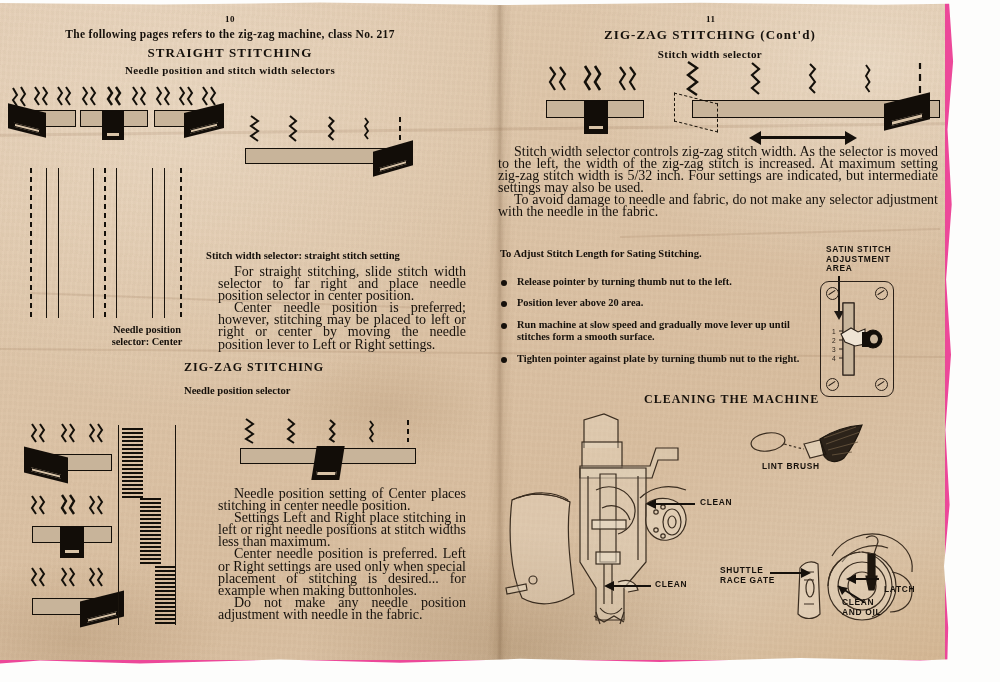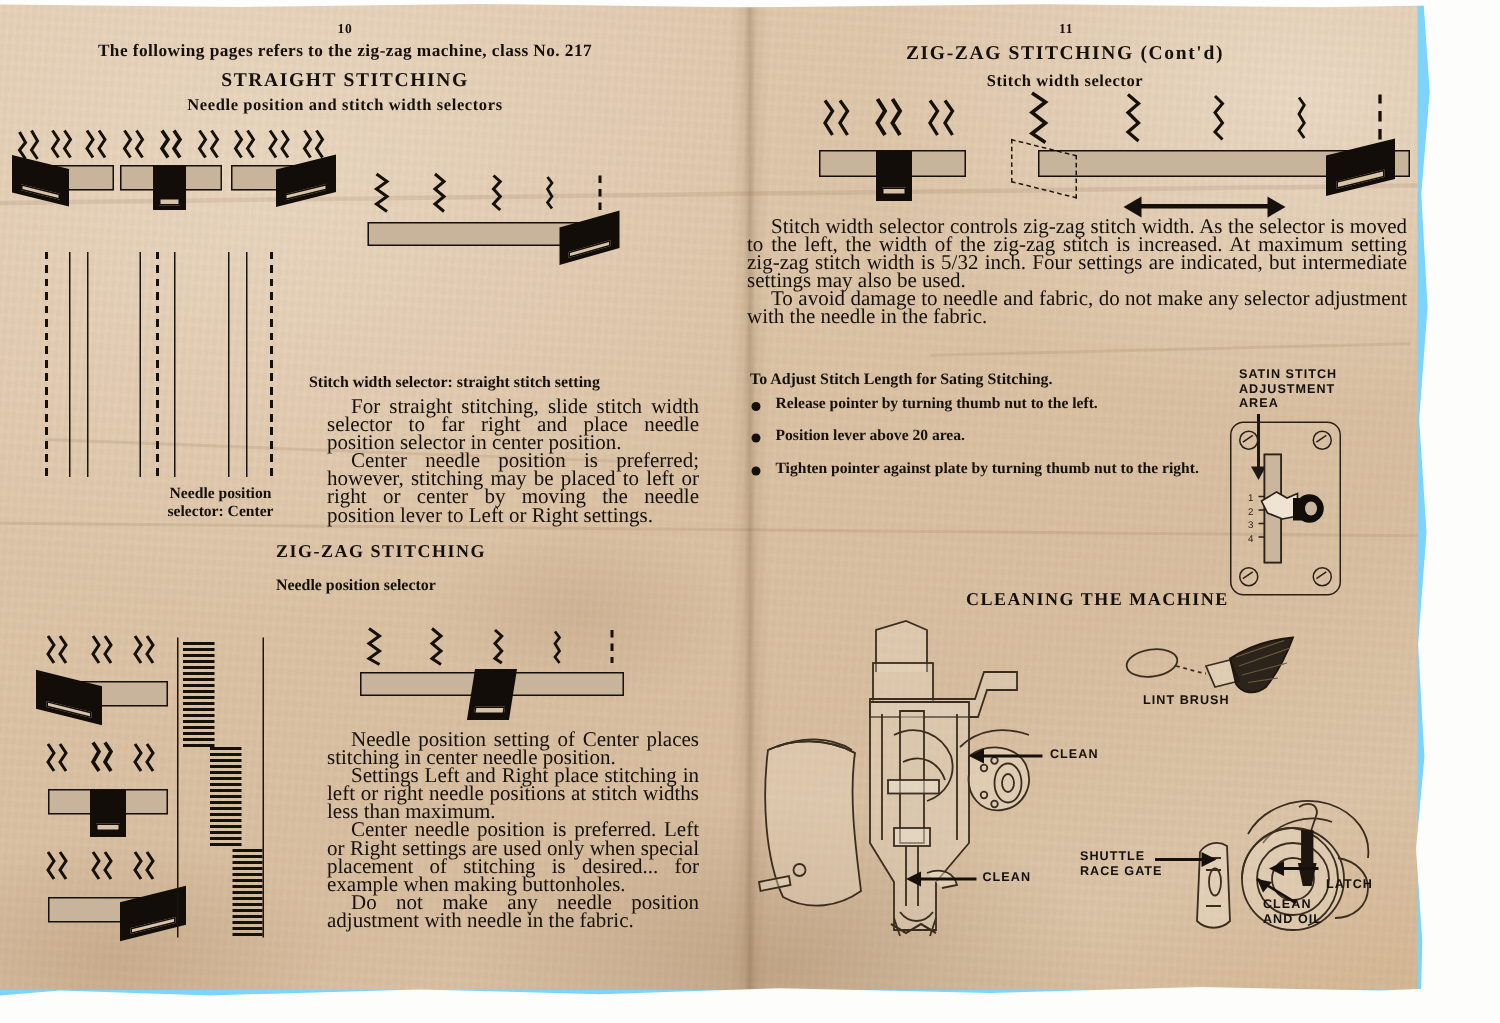--- a/index.html
+++ b/index.html
@@ -1,18 +1,18 @@
 <!DOCTYPE html>
 <html><head>
 <meta charset="utf-8">
 <style>
   html,body{margin:0;padding:0;background:#ffffff;}
   body{width:1000px;height:682px;overflow:hidden;font-family:"Liberation Serif",serif;}
 
-  #scan{position:relative;width:1000px;height:682px;background:#7dd3fc;overflow:hidden;}
+  #scan{position:relative;width:1000px;height:682px;background:#ec4899;overflow:hidden;}
 
   
   .paper{position:absolute;left:0;top:0;width:945px;height:660px;
     background:
       radial-gradient(ellipse 300px 160px at 55% 98%, rgba(120,85,45,.26), rgba(120,85,45,0) 72%),
       radial-gradient(ellipse 210px 120px at 8% 97%, rgba(120,85,45,.17), rgba(120,85,45,0) 70%),
       radial-gradient(ellipse 150px 90px at 41% 62%, rgba(130,95,55,.13), rgba(130,95,55,0) 70%),
       radial-gradient(ellipse 420px 300px at 92% 10%, rgba(255,250,240,.40), rgba(255,250,240,0) 70%),
       radial-gradient(ellipse 500px 420px at 20% 18%, rgba(255,248,236,.30), rgba(255,248,236,0) 70%),
       linear-gradient(157deg,#e3cdb4 0%,#e0c9ae 22%,#dcc3a6 48%,#d9bfa1 68%,#dcc5a9 86%,#d5b895 100%);
@@ -46,21 +46,21 @@
   .pgnum{position:absolute;font-weight:bold;font-size:9px;letter-spacing:.5px;}
   .hdr-line{position:absolute;font-weight:bold;text-align:center;letter-spacing:.3px;}
   .h-intro{font-size:11.5px;}
   .h-main{font-size:13px;letter-spacing:1.1px;}
   .h-sub{font-size:11px;letter-spacing:.4px;}
   .para{position:absolute;font-size:14px;line-height:12.1px;text-align:justify;color:#16110c;}
   .para p{margin:0;text-indent:16px;}
   .capt{position:absolute;font-weight:bold;font-size:10.4px;line-height:12px;color:#15100b;}
   .bold-head{position:absolute;font-weight:bold;font-size:10.6px;color:#15100b;}
   .sect{position:absolute;font-weight:bold;font-size:12px;letter-spacing:1px;color:#15100b;}
-  .bullets{position:absolute;font-size:10.4px;line-height:12.4px;color:#16110c;}
+  .bullets{position:absolute;font-size:10.4px;line-height:12.4px;color:#16110c;margin-top:12px;}
   .bullets .bl{position:relative;padding-left:17px;margin-bottom:9px;font-weight:bold;}
   .bullets .bl:before{content:"";position:absolute;left:1px;top:4px;width:6px;height:6px;border-radius:50%;background:#15100b;}
   .lbl{position:absolute;font-family:"Liberation Sans",sans-serif;font-weight:bold;font-size:8.4px;
        letter-spacing:.7px;line-height:9.6px;color:#15100b;}
 
   
   .sel{position:absolute;}
   .bar{position:absolute;background:#c8b49a;border:1.6px solid #140f09;box-sizing:border-box;}
   .knob{position:absolute;background:#120d08;}
   .knob .slot{position:absolute;left:16%;right:16%;bottom:11%;height:17%;background:#d8c3a7;border:1px solid #120d08;box-sizing:border-box;}
@@ -281,20 +281,21 @@
   <div class="para" style="left:498px;top:146px;width:440px;">
     <p>Stitch width selector controls zig-zag stitch width. As the selector is moved to the left, the width of the zig-zag stitch is increased. At maximum setting zig-zag stitch width is 5/32 inch. Four settings are indicated, but intermediate settings may also be used.</p>
     <p>To avoid damage to needle and fabric, do not make any selector adjustment with the needle in the fabric.</p>
   </div>
 
   <div class="bold-head" style="left:500px;top:248px;">To Adjust Stitch Length for Sating Stitching.</div>
 
   <div class="bullets" style="left:500px;top:264px;width:300px;">
     <div class="bl">Release pointer by turning thumb nut to the left.</div>
     <div class="bl">Position lever above 20 area.</div>
+    <div class="bl">Run machine at slow speed and gradually move lever up until stitches form a smooth surface.</div>
     <div class="bl">Tighten pointer against plate by turning thumb nut to the right.</div>
   </div>
 
   <div class="lbl" style="left:826px;top:245px;white-space:pre-line;">SATIN STITCH
 ADJUSTMENT
 AREA</div>
   <div class="arrow-down" style="left:838px;top:276px;height:36px;"></div>
 
   <div class="plate" style="left:820px;top:281px;width:72px;height:114px;">
     <div class="screw" style="left:5px;top:5px;"></div>

